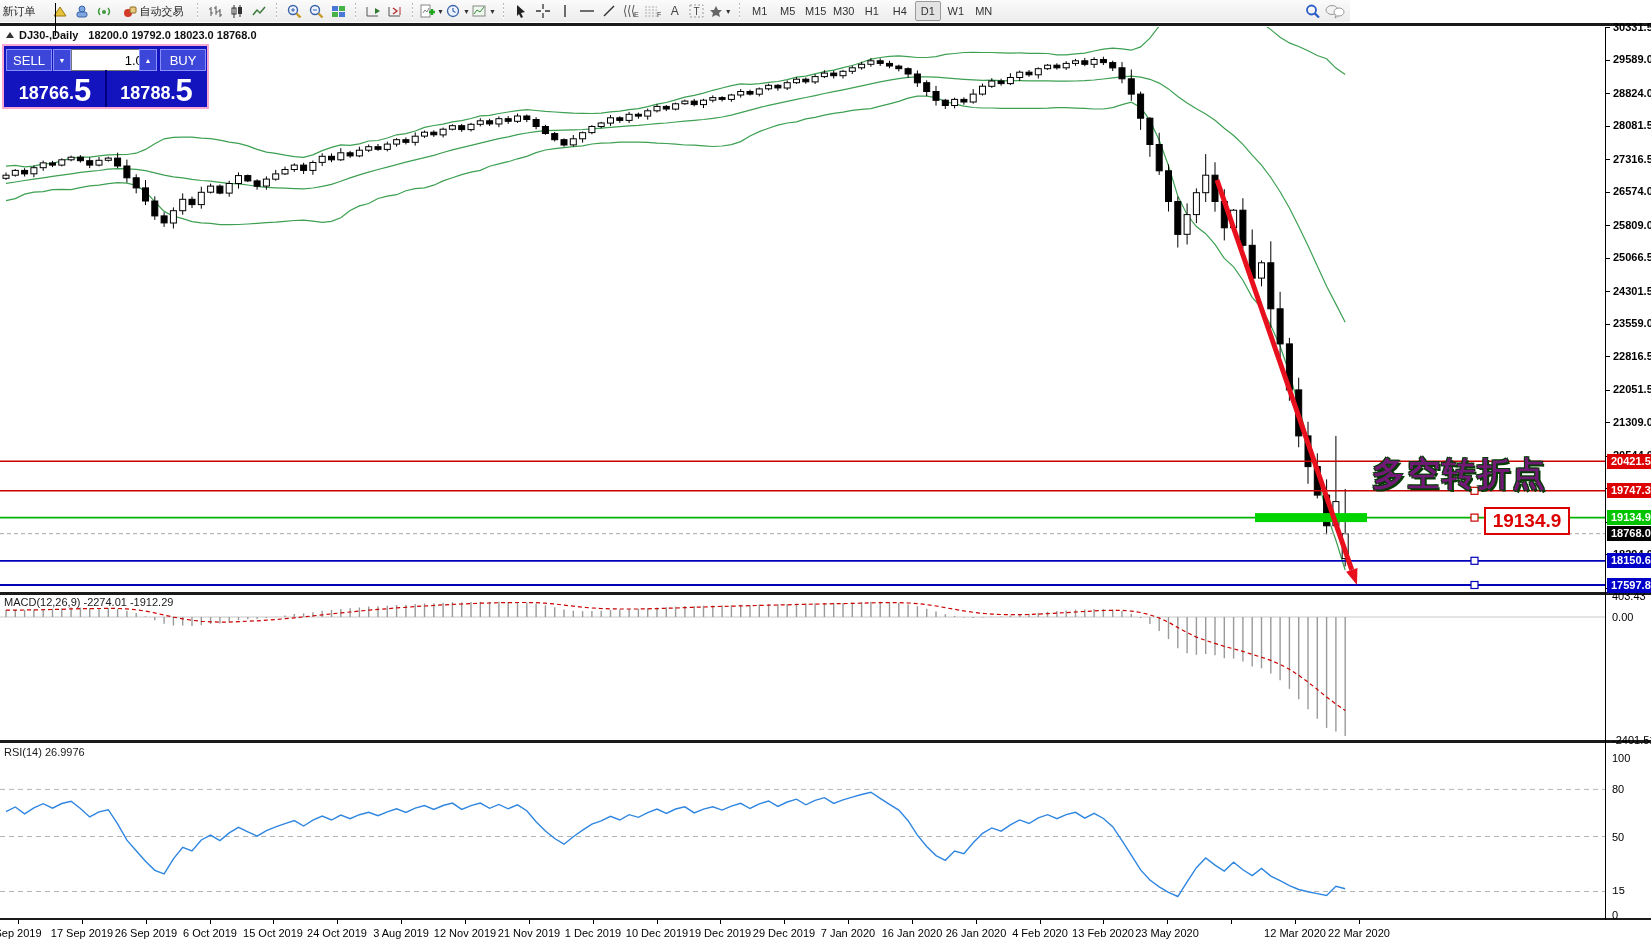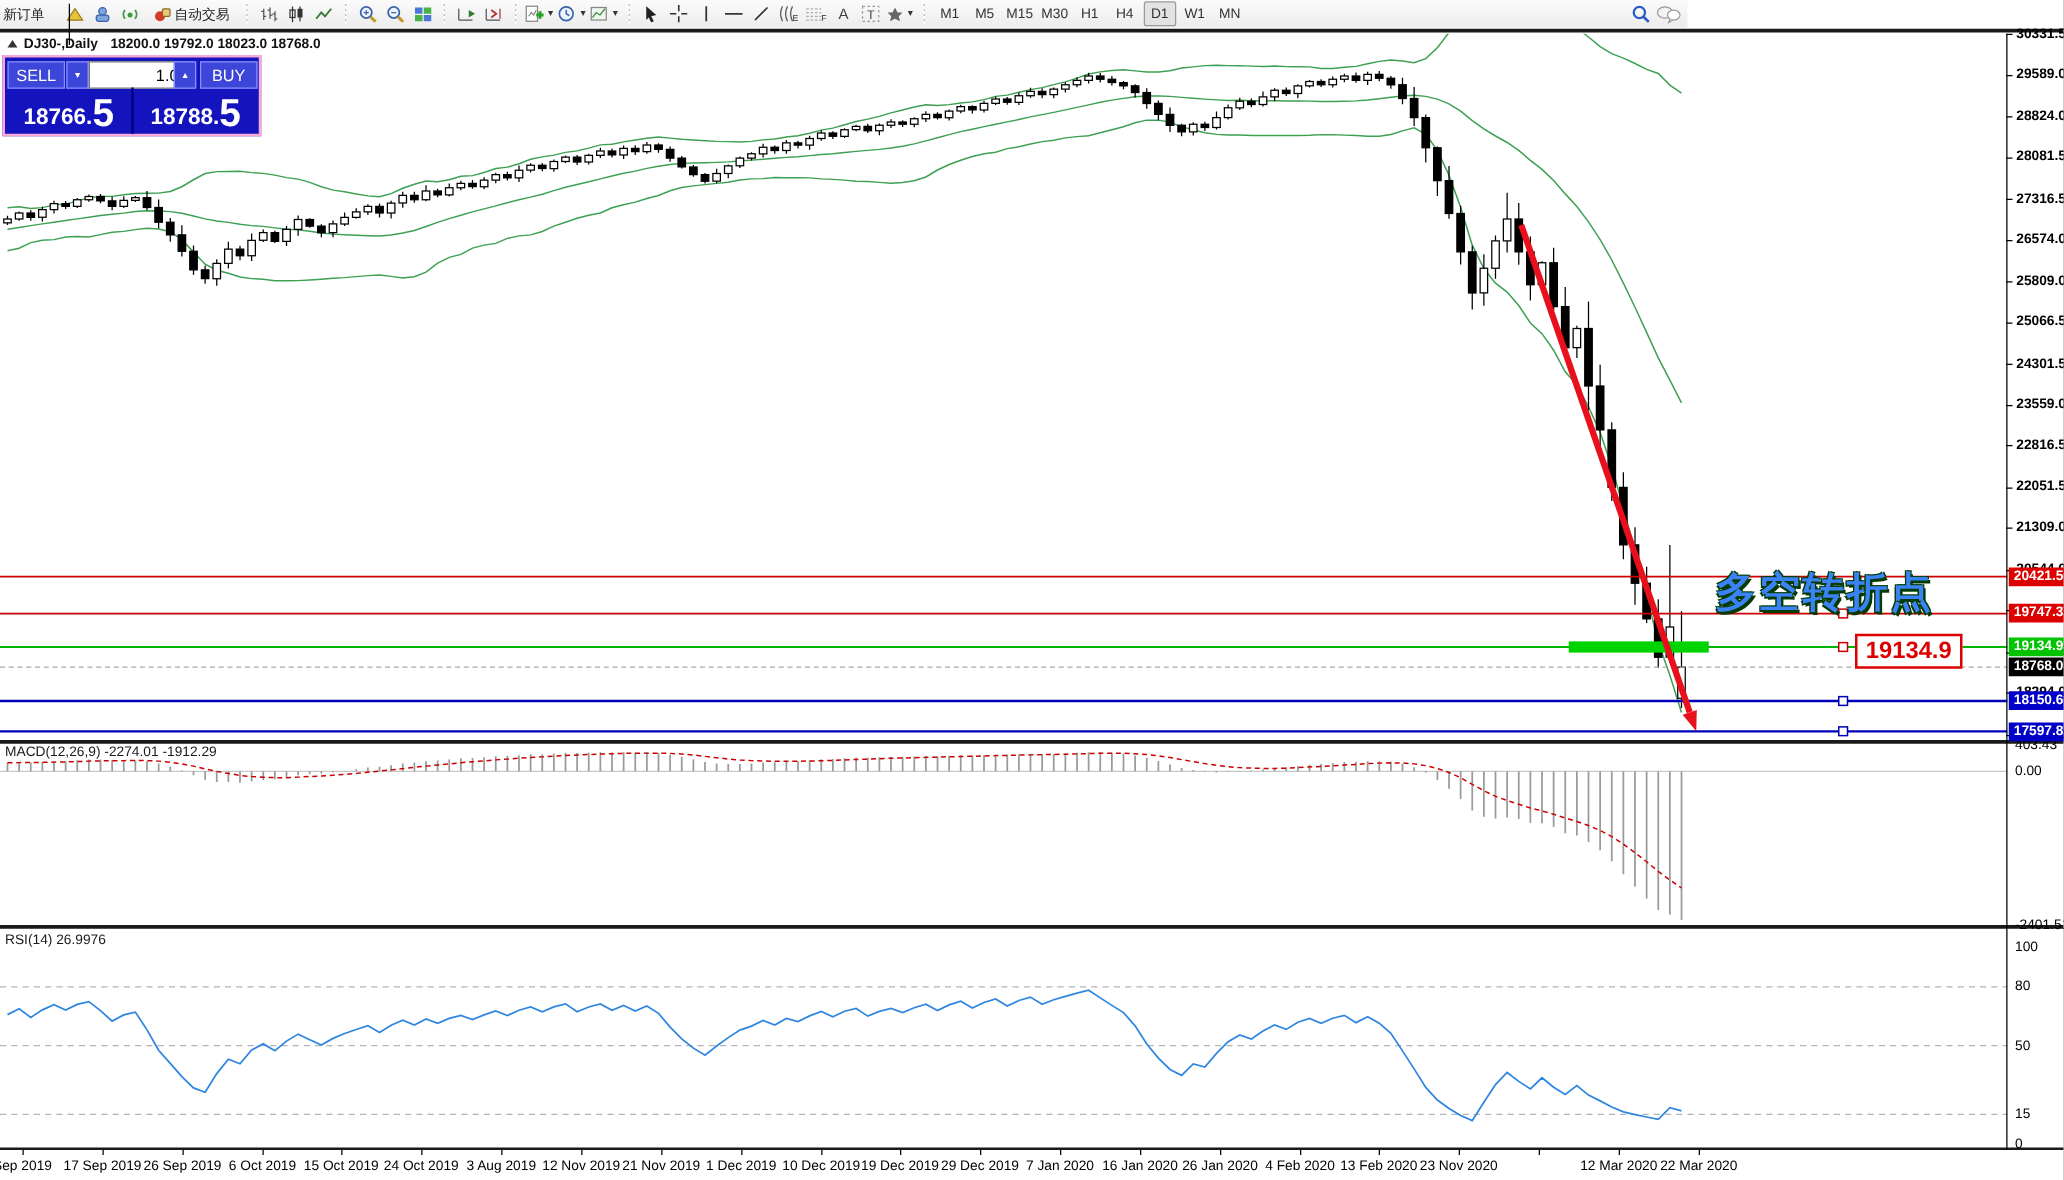--- a/index.html
+++ b/index.html
@@ -45,21 +45,21 @@
   .spin{position:absolute;top:3px;width:16px;height:20px;background:#3c46d8;border:1px solid #8890ff;
         color:#fff;font-size:7px;display:flex;align-items:center;justify-content:center;cursor:pointer;}
   .vol{position:absolute;left:67px;top:3px;width:66px;height:18px;background:#fff;border:1px solid #777;
        font-size:13px;text-align:right;padding-right:4px;font-family:"Liberation Sans",sans-serif;padding-left:12px;}
   .pricebox{position:absolute;top:26px;height:34px;color:#fff;display:flex;align-items:flex-end;
             justify-content:center;cursor:pointer;}
   .pm{font-size:18px;font-weight:bold;line-height:26px;}
   .pb{font-size:31px;font-weight:bold;line-height:30px;}
   .trade .mid{position:absolute;left:101px;top:24px;width:2px;height:37px;background:#000080;}
   
-  .turnpoint{position:absolute;left:1372px;top:452px;font-size:33px;font-weight:bold;color:#3b82f6;
+  .turnpoint{position:absolute;left:1372px;top:452px;font-size:33px;font-weight:bold;color:#701a75;
              letter-spacing:2px;z-index:6;white-space:nowrap;
              text-shadow:2px 2px 0 #043c04,-1px -1px 0 #043c04,1px -1px 0 #043c04,-1px 1px 0 #043c04;}
   .callout{position:absolute;left:1484px;top:507px;width:82px;height:24px;border:2px solid #dd0000;
            background:#fff;color:#dd0000;font-size:19px;font-weight:bold;text-align:center;
            line-height:24px;z-index:6;}
 </style>
 </head>
 <body>
 
 <div id="app">
@@ -810,21 +810,21 @@
       <div class="badge" style="top: 510px; background: rgb(0, 196, 0);">19134.9</div>
       <div class="badge" style="top: 526px; background: rgb(0, 0, 0);">18768.0</div>
       <div class="badge" style="top: 553px; background: rgb(0, 0, 200);">18150.6</div>
       <div class="badge" style="top: 578px; background: rgb(0, 0, 200);">17597.8</div>
       <div class="sub-lbl" style="top: 590px;">403.43</div>
       <div class="sub-lbl" style="top: 611px;">0.00</div>
       <div class="sub-lbl" style="top: 734px;">-2401.51</div>
       <div class="sub-lbl" style="top: 752px;">100</div>
       <div class="sub-lbl" style="top: 783px;">80</div>
       <div class="sub-lbl" style="top: 831px;">50</div>
-      <div class="sub-lbl" style="top: 885px;">15</div>
+      <div class="sub-lbl" style="top: 885px; font-family: Liberation Mono, monospace;">15</div>
       <div class="sub-lbl" style="top: 909px;">0</div>
     </div>
   <div id="date-layer">
       <div class="date-dash" style="left: 18px;"></div>
       <div class="date-lbl" style="left: 18px;">Sep 2019</div>
       <div class="date-dash" style="left: 82px;"></div>
       <div class="date-lbl" style="left: 82px;">17 Sep 2019</div>
       <div class="date-dash" style="left: 146px;"></div>
       <div class="date-lbl" style="left: 146px;">26 Sep 2019</div>
       <div class="date-dash" style="left: 210px;"></div>
@@ -851,21 +851,21 @@
       <div class="date-lbl" style="left: 848px;">7 Jan 2020</div>
       <div class="date-dash" style="left: 912px;"></div>
       <div class="date-lbl" style="left: 912px;">16 Jan 2020</div>
       <div class="date-dash" style="left: 976px;"></div>
       <div class="date-lbl" style="left: 976px;">26 Jan 2020</div>
       <div class="date-dash" style="left: 1040px;"></div>
       <div class="date-lbl" style="left: 1040px;">4 Feb 2020</div>
       <div class="date-dash" style="left: 1103px;"></div>
       <div class="date-lbl" style="left: 1103px;">13 Feb 2020</div>
       <div class="date-dash" style="left: 1167px;"></div>
-      <div class="date-lbl" style="left: 1167px;">23 Nov 2020</div>
+      <div class="date-lbl" style="left: 1167px;">23 May 2020</div>
       <div class="date-dash" style="left: 1231px;"></div>
       <div class="date-lbl" style="left: 1231px; margin-top: 20px;">3 Mar 2020</div>
       <div class="date-dash" style="left: 1295px;"></div>
       <div class="date-lbl" style="left: 1295px;">12 Mar 2020</div>
       <div class="date-dash" style="left: 1359px;"></div>
       <div class="date-lbl" style="left: 1359px;">22 Mar 2020</div>
     </div>
 
   <div class="turnpoint">多空转折点</div>
   <div class="callout">19134.9</div>

